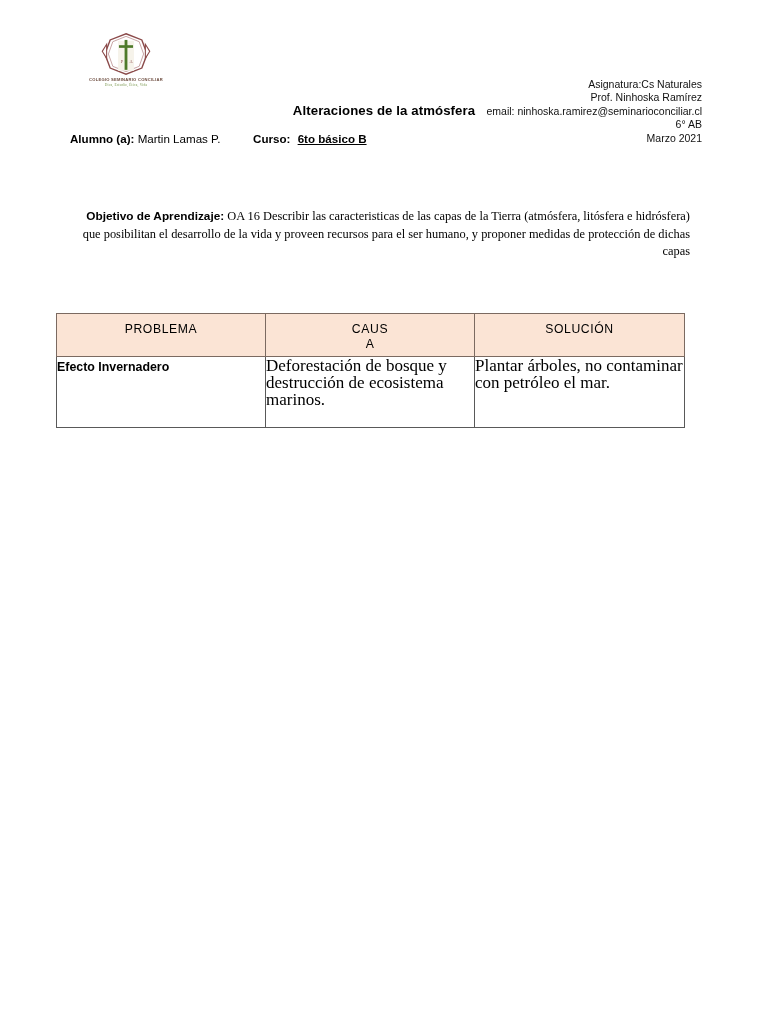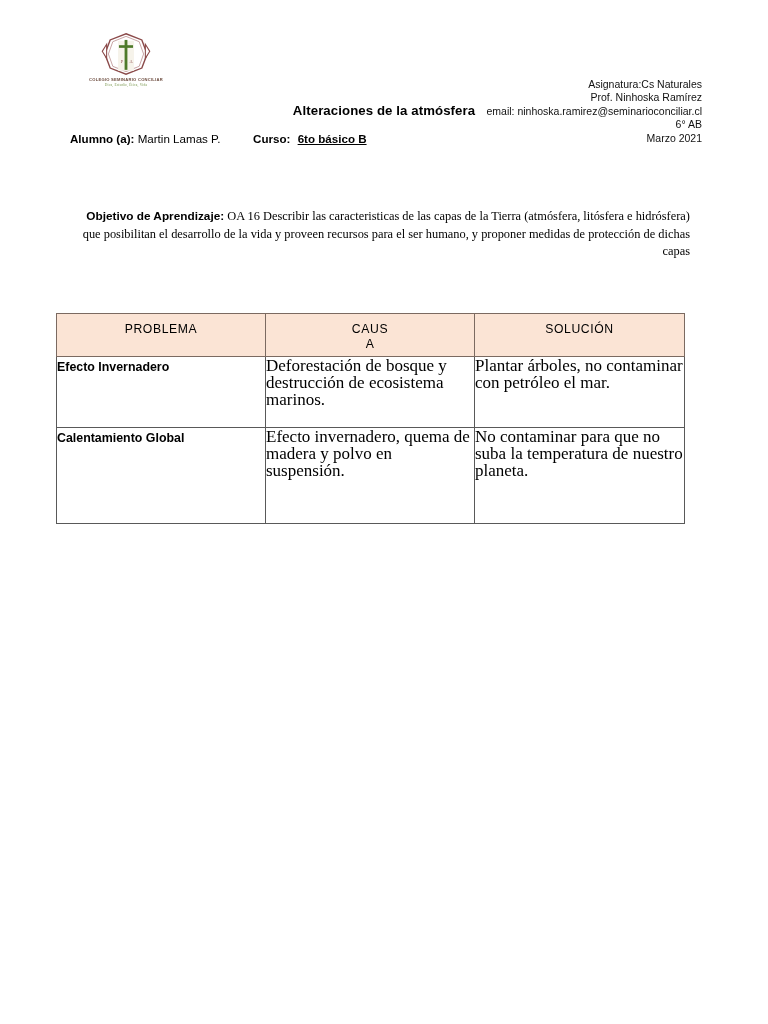--- a/index.html
+++ b/index.html
@@ -260,22 +260,17 @@
           </th>
           <th>SOLUCIÓN</th>
         </tr>
       </thead>
       <tbody>
         <tr class="rh-1">
           <td class="cell-problem">Efecto Invernadero</td>
           <td class="cell-text">Deforestación de bosque  y destrucción de ecosistema marinos.</td>
           <td class="cell-text">Plantar árboles, no contaminar con petróleo el mar.</td>
         </tr>
-        <tr class="rh-5">
-          <td class="cell-problem">Calentamiento Global</td>
-          <td class="cell-text">Efecto invernadero, quema de madera y polvo en suspensión.</td>
-          <td class="cell-text">No contaminar para que no suba la temperatura de nuestro planeta.</td>
-        </tr>
       </tbody>
     </table>
   </div>
 
 </div>
 
 </body></html>

